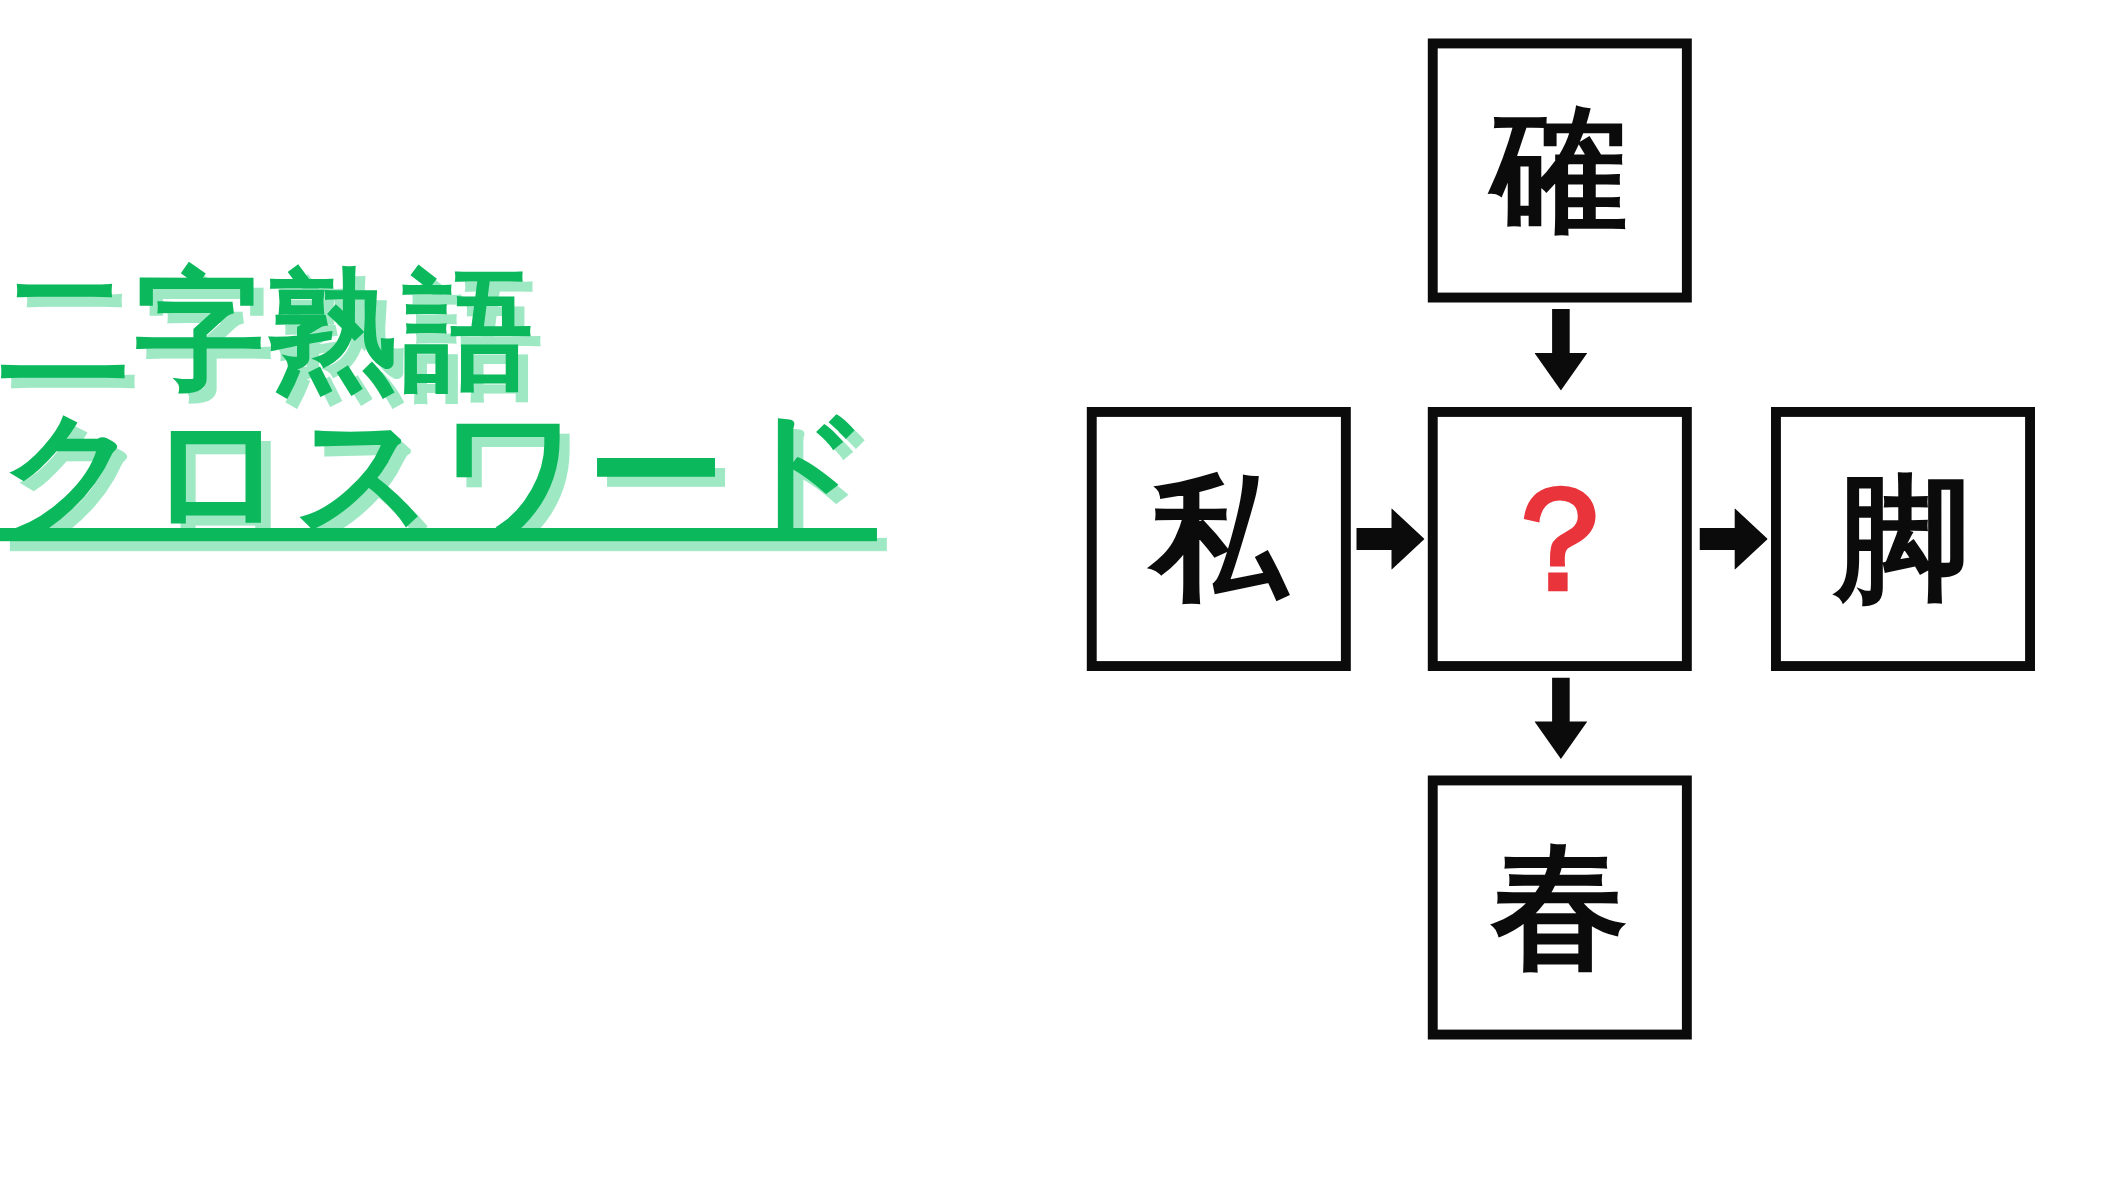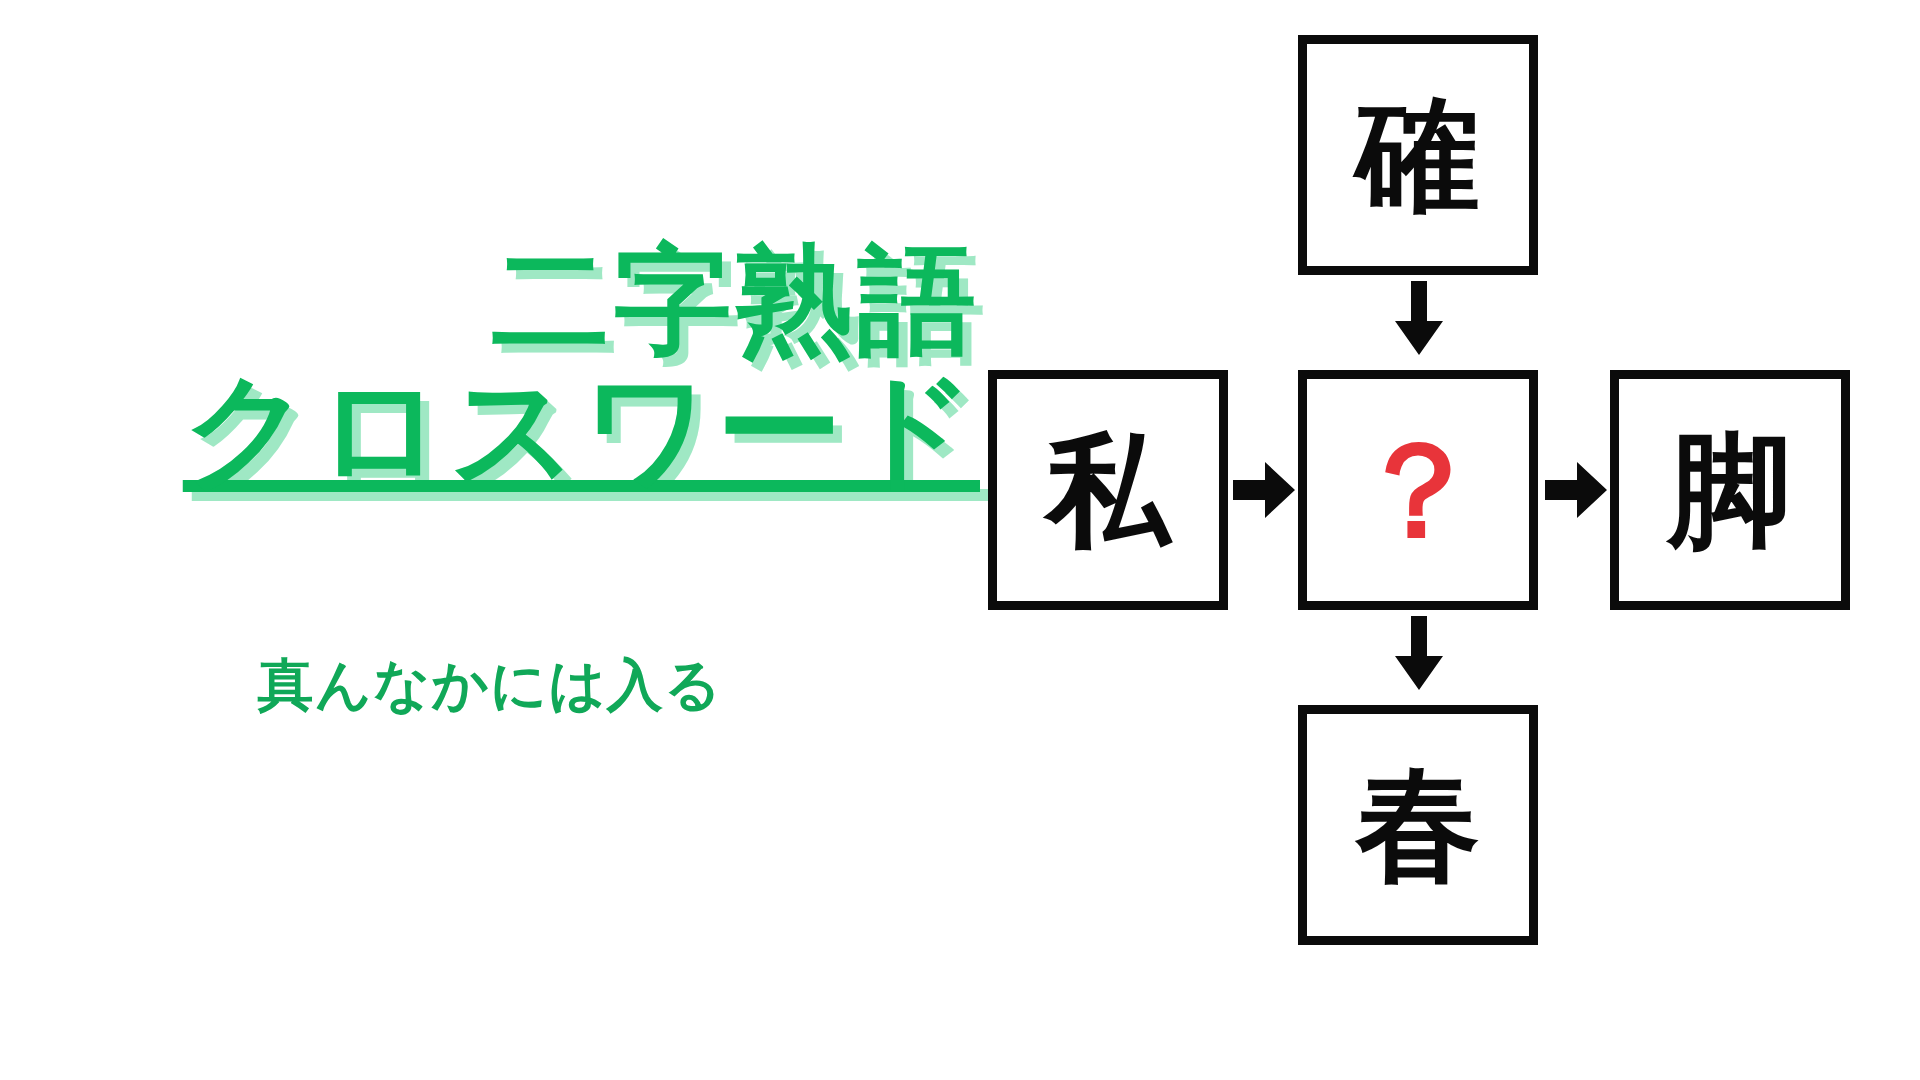--- a/index.html
+++ b/index.html
@@ -21,21 +21,21 @@
     height: 1080px;
     background: #ffffff;
   }
 
   
   .title-block {
     position: absolute;
     left: 0px;
     top: 240px;
     width: 980px;
-    text-align: right;
+    text-align: left;
   }
 
   .title-line {
     color: #0CB85C;
     font-weight: 700;
     line-height: 1.02;
     letter-spacing: 0.035em;
     white-space: nowrap;
     text-shadow: 9px 9px 0 #9FE8C4;
   }
@@ -115,21 +115,20 @@
 <body>
 
 <div id="stage">
 
   <div class="title-block">
     <div class="title-line l1">二字熟語</div>
     <div class="title-line l2">クロスワード</div>
   </div>
 
   <div class="subtitle-block">
-    <div class="subtitle-line">真んなかには入る</div>
   </div>
 
   <div class="puzzle">
 
     <div class="cell top">
       <span class="glyph">確</span>
     </div>
 
     <div class="arrow down-top">
       <svg width="48" height="74" viewBox="0 0 48 74" aria-hidden="true">

